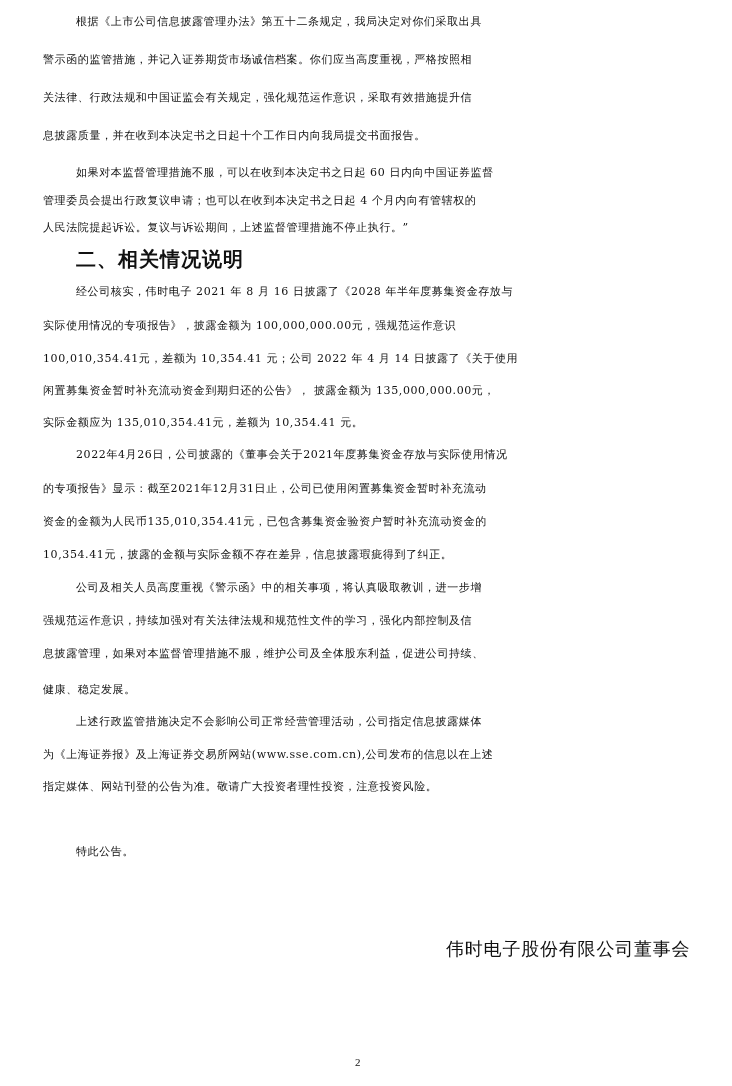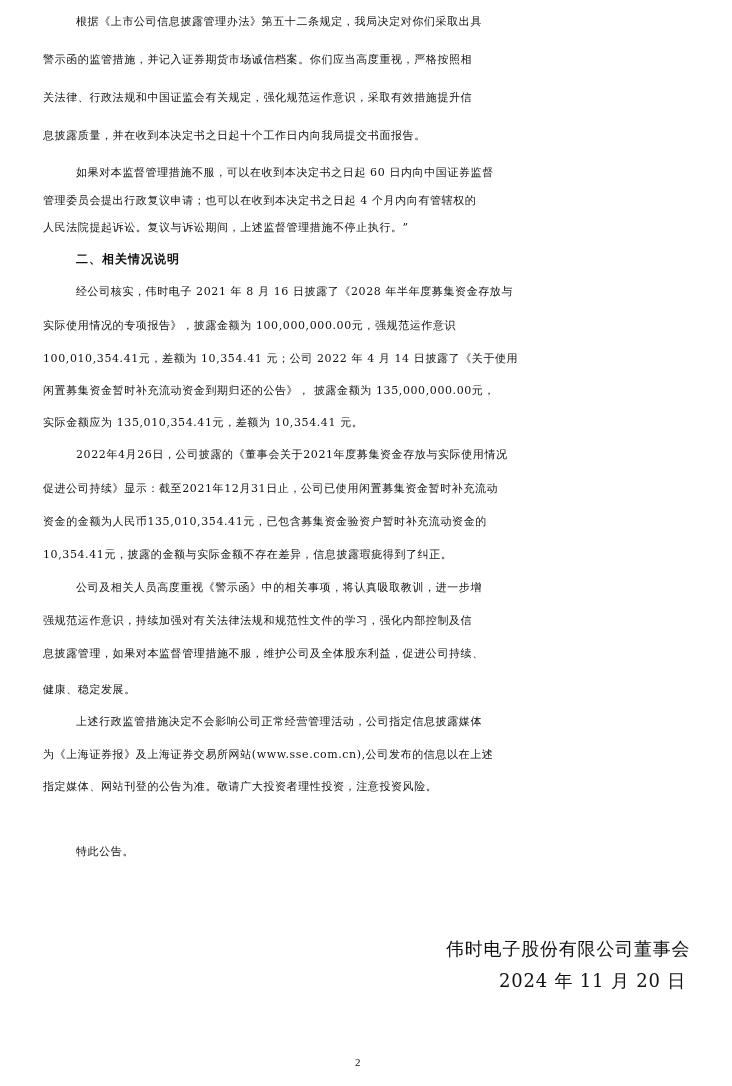--- a/index.html
+++ b/index.html
@@ -27,21 +27,21 @@
     font-size: 11px;
     line-height: 20px;
     white-space: nowrap;
     letter-spacing: 0.6px;
   }
   .indent { left: 76px; }
   .heading {
     font-family: "DejaVu Sans", "Liberation Sans", sans-serif;
     font-weight: bold;
     left: 76px;
-    font-size: 12px;
+    font-size: 20px;
     letter-spacing: 1px;
   }
   .sign {
     position: absolute;
     font-size: 18px;
     line-height: 20px;
     white-space: nowrap;
     letter-spacing: 0.8px;
   }
   .pagenum {
@@ -75,37 +75,36 @@
   <div>
     <div class="line indent" style="top:282px">经公司核实，伟时电子 2021 年 8 月 16 日披露了《2028 年半年度募集资金存放与</div>
     <div class="line" style="top:316px">实际使用情况的专项报告》，披露金额为 100,000,000.00元，强规范运作意识</div>
     <div class="line" style="top:349px">100,010,354.41元，差额为 10,354.41 元；公司 2022 年 4 月 14 日披露了《关于使用</div>
     <div class="line" style="top:381px">闲置募集资金暂时补充流动资金到期归还的公告》， 披露金额为 135,000,000.00元，</div>
     <div class="line" style="top:413px">实际金额应为 135,010,354.41元，差额为 10,354.41 元。</div>
   </div>
 
   <div>
     <div class="line indent" style="top:445px">2022年4月26日，公司披露的《董事会关于2021年度募集资金存放与实际使用情况</div>
-    <div class="line" style="top:479px">促进公司持续》显示：截至2021年12月31日止，公司已使用闲置募集资金暂时补充流动</div>
+    <div class="line" style="top:479px">的专项报告》显示：截至2021年12月31日止，公司已使用闲置募集资金暂时补充流动</div>
     <div class="line" style="top:512px">资金的金额为人民币135,010,354.41元，已包含募集资金验资户暂时补充流动资金的</div>
     <div class="line" style="top:545px">10,354.41元，披露的金额与实际金额不存在差异，信息披露瑕疵得到了纠正。</div>
   </div>
 
   <div>
     <div class="line indent" style="top:578px">公司及相关人员高度重视《警示函》中的相关事项，将认真吸取教训，进一步增</div>
     <div class="line" style="top:611px">强规范运作意识，持续加强对有关法律法规和规范性文件的学习，强化内部控制及信</div>
     <div class="line" style="top:644px">息披露管理，如果对本监督管理措施不服，维护公司及全体股东利益，促进公司持续、</div>
     <div class="line" style="top:680px">健康、稳定发展。</div>
   </div>
 
   <div>
     <div class="line indent" style="top:712px">上述行政监管措施决定不会影响公司正常经营管理活动，公司指定信息披露媒体</div>
     <div class="line" style="top:745px">为《上海证券报》及上海证券交易所网站(www.sse.com.cn),公司发布的信息以在上述</div>
     <div class="line" style="top:777px">指定媒体、网站刊登的公告为准。敬请广大投资者理性投资，注意投资风险。</div>
   </div>
 
   <div class="line indent" style="top:842px">特此公告。</div>
 
   <div class="sign" style="left:446px; top:939px">伟时电子股份有限公司董事会</div>
-  <div class="sign" style="left:499px; top:971px">2024 年 11 月 20 日</div>
 
   <div class="pagenum">2</div>
 </div>
 
 </body></html>

